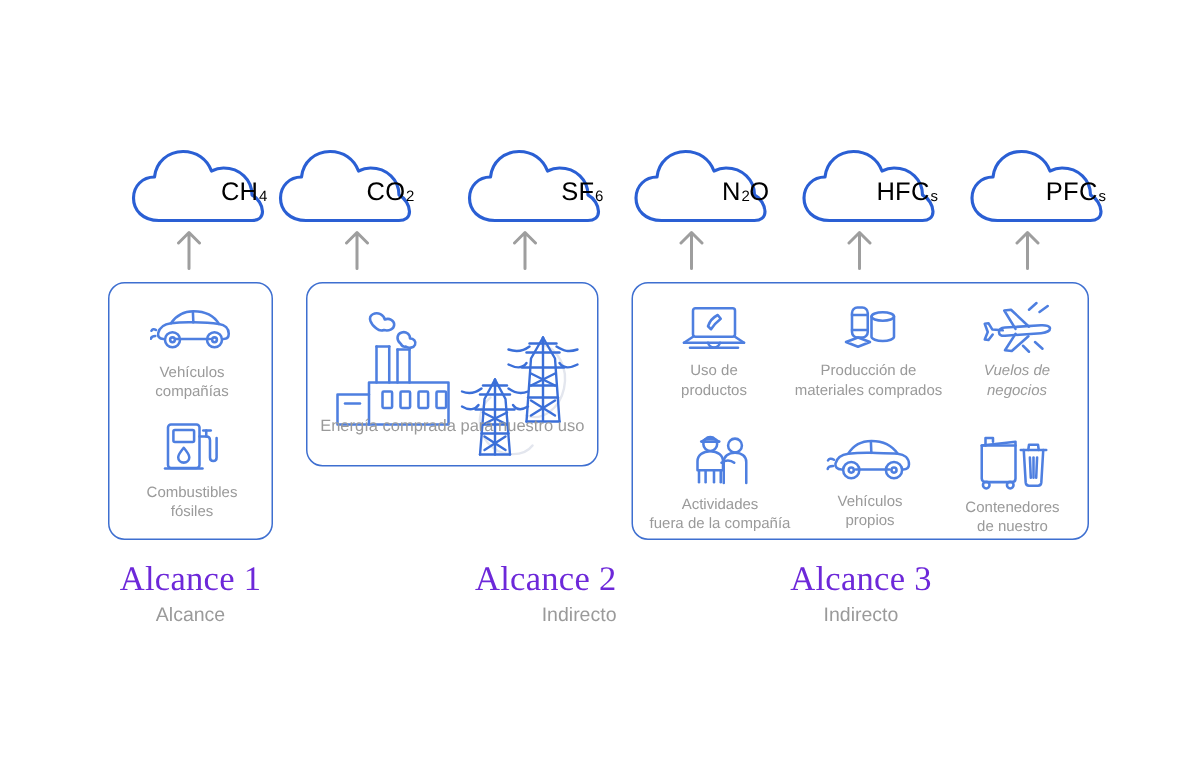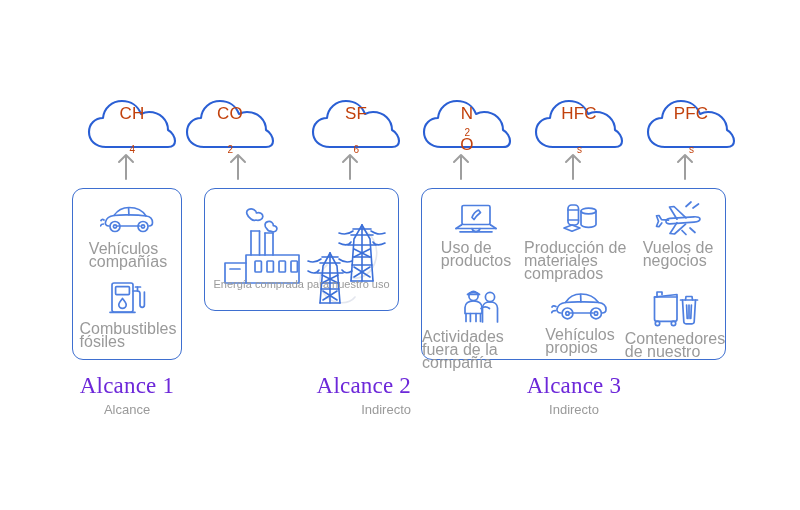--- a/index.html
+++ b/index.html
@@ -29,27 +29,26 @@
   }
   .cloud svg { position: absolute; left: 0; top: 0; }
   .cloud .formula {
     position: absolute;
     left: 0;
     top: 0;
     width: 92px;
     height: 56px;
     display: flex;
     align-items: center;
-    justify-content: space-between;
+    justify-content: flex-end;
     font-size: 17px;
-    color: #c2410c;
+    color: #000000;
     letter-spacing: 0.2px;
     padding-top: 8px;
     box-sizing: border-box;
-    flex-direction: column;
   }
   .formula sub {
     font-size: 10px;
     vertical-align: baseline;
     position: relative;
     top: 3px;
     left: 0.5px;
   }
 
   
@@ -73,23 +72,24 @@
     display: flex;
     flex-direction: column;
     align-items: center;
   }
   .cell .glyph {
     display: block;
     line-height: 0;
   }
   .cell .caption {
     margin-top: 5px;
-    font-size: 16px;
+    font-size: 10px;
     line-height: 13px;
     color: #9a9a9a;
+    text-align: center;
     white-space: pre-line;
   }
 
   .wide-caption {
     position: absolute;
     width: 100%;
     text-align: center;
     font-size: 11px;
     color: #9a9a9a;
   }
@@ -357,21 +357,21 @@
             <path d="M37 22.5 L43 26.5"></path>
             <path d="M19 26.5 C19.6 28.6 21 29.6 23 29.6 C25 29.6 26.4 28.6 27 26.5"></path>
             <path d="M7 29.8 L39 29.8"></path>
           </g>
         </svg>
       </span>
       <div class="caption">Uso de
 productos</div>
     </div>
 
-    <div class="cell" style="left:210px; top:11px; width:92px;">
+    <div class="cell" style="left:210px; top:11px; width:92px;font-style:italic;">
       <span class="glyph">
         <svg width="50" height="36" viewBox="0 0 50 36">
           <g fill="none" stroke="#4e7fe0" stroke-width="1.7" stroke-linecap="round" stroke-linejoin="round">
             <path d="M13 21.5 C13 19.8 14.5 18.6 17 18.4 L41 16.8 C44.5 16.6 47 17.5 47 19 C47 20.5 44.6 21.8 41 22.1 L17 23.8 C14.5 24 13 23.2 13 21.5 Z"></path>
             <path d="M24 19.2 L16.5 7 L21 6.5 L33 17.8"></path>
             <path d="M24 22.6 L17 33.5 L21.5 34 L32.6 24.2"></path>
             <path d="M15.5 20.2 L8.5 19.6 L6 15.5 L3.5 15.8 L5.5 21.3 L3.5 26.3 L6 26.7 L8.8 23"></path>
             <path d="M33 6.5 L38 2"></path>
             <path d="M40 8 L45.5 4"></path>
             <path d="M37 28 L42 32.5"></path>

